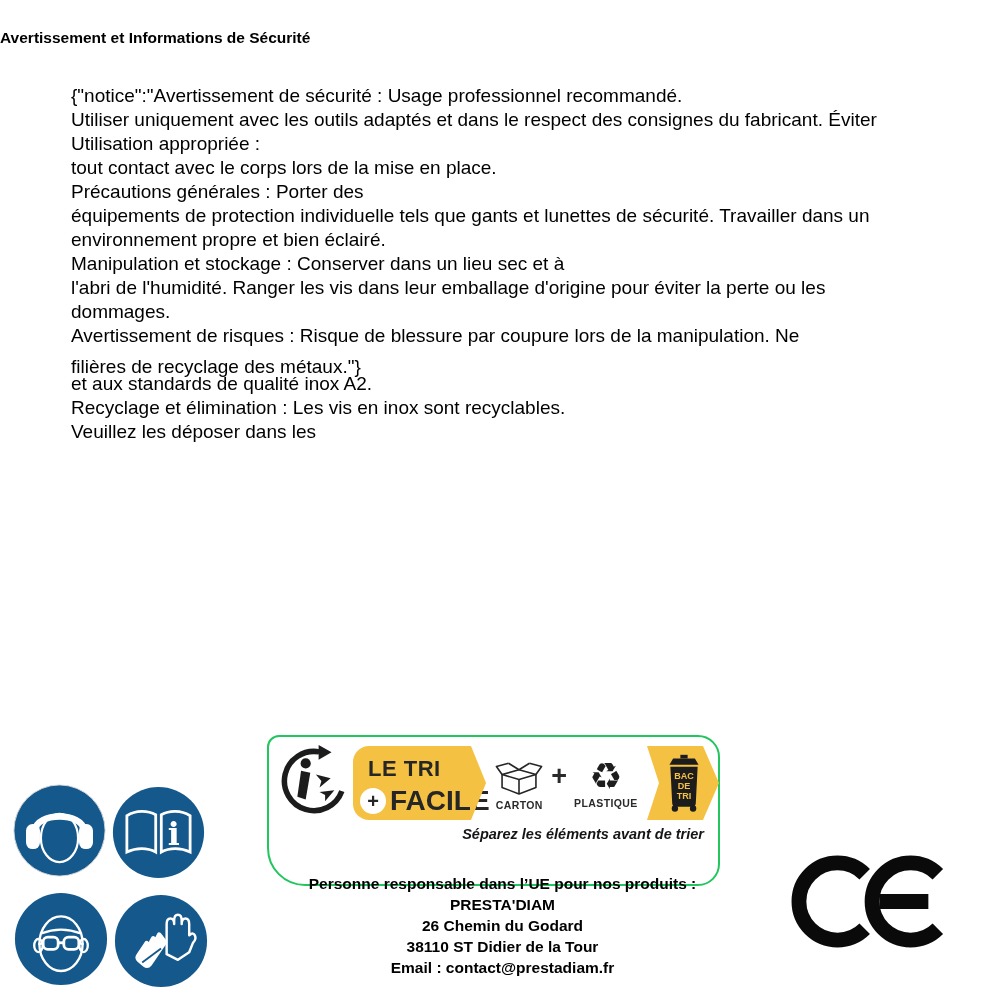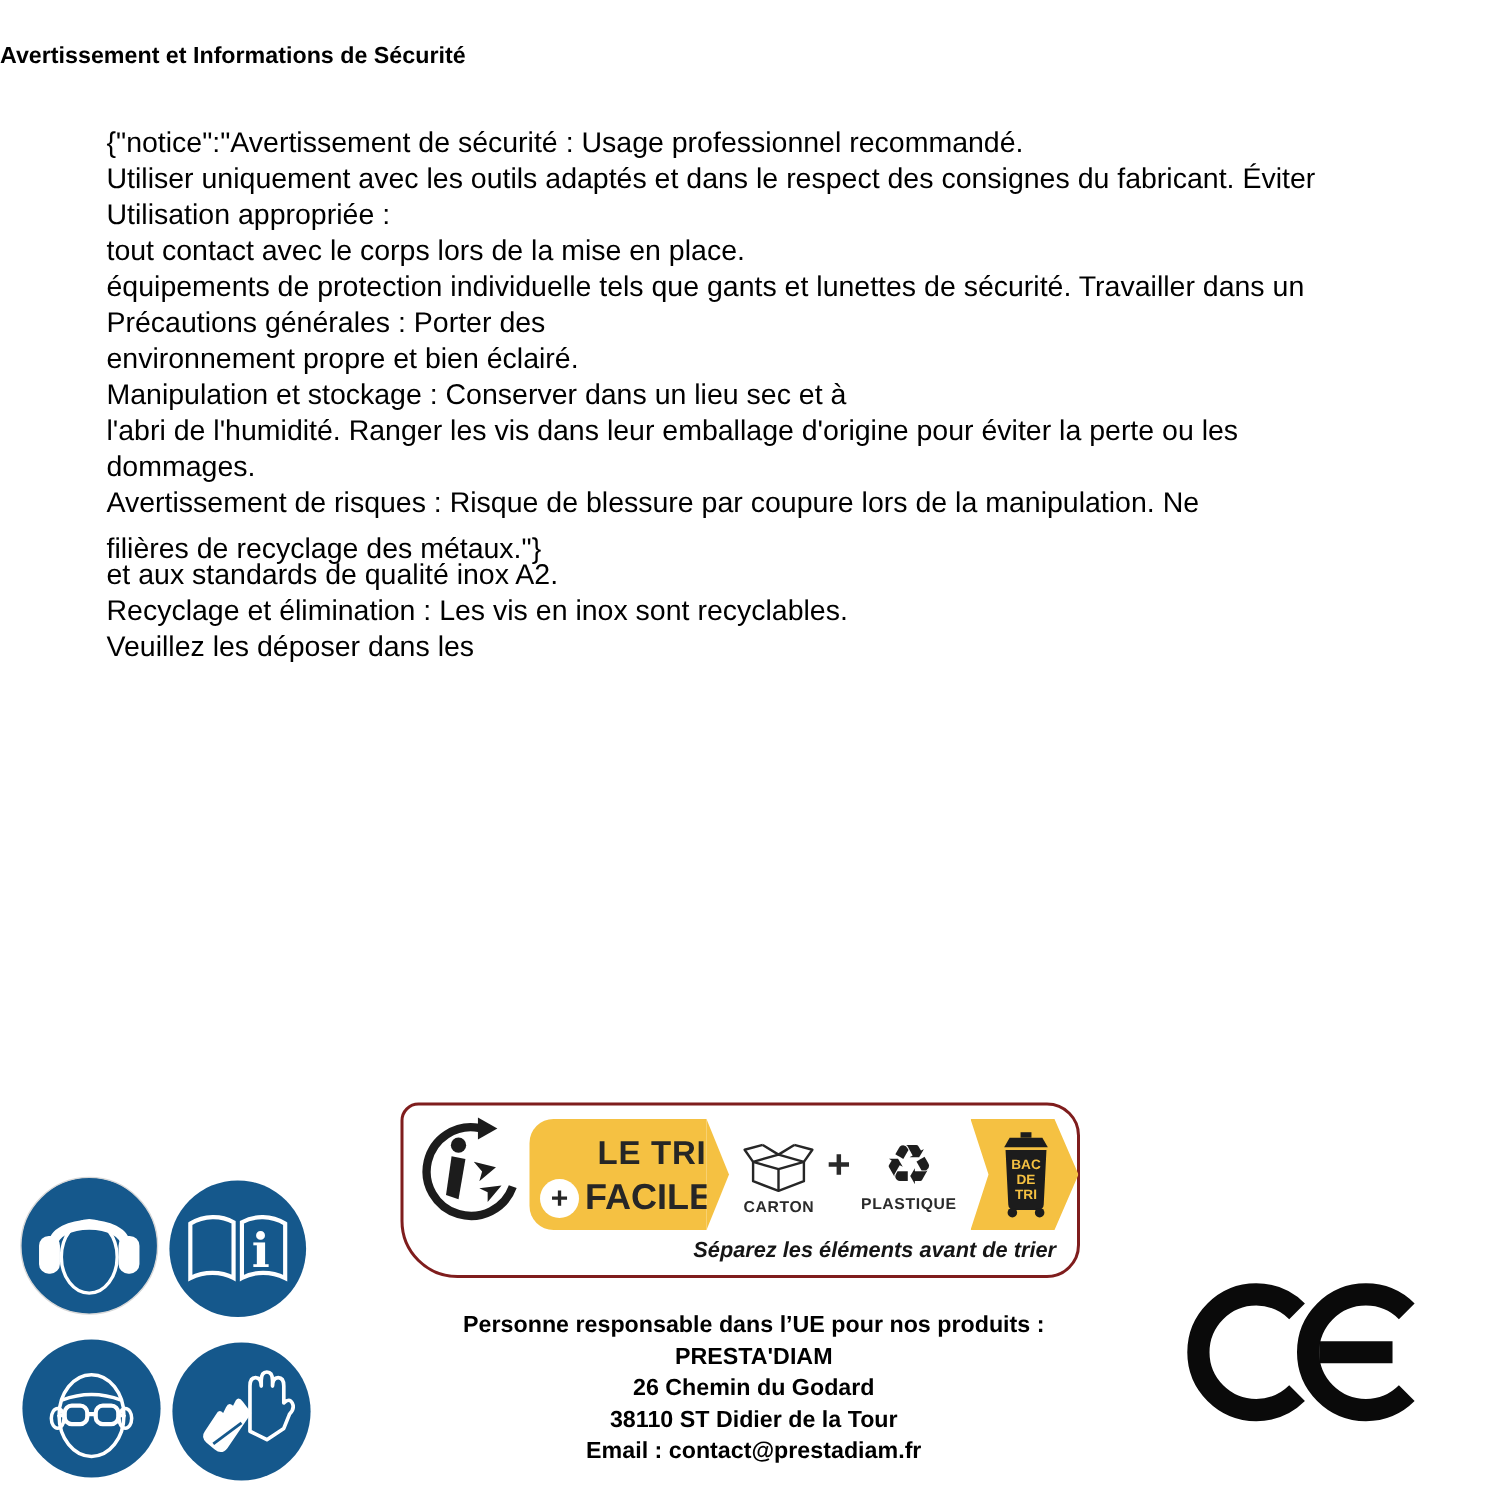--- a/index.html
+++ b/index.html
@@ -17,42 +17,41 @@
     position:absolute; left:71px; top:84px;
     font-size:19px; line-height:24px; white-space:nowrap;
   }
   .notice .line { height:24px; }
   .overlap-wrap { position:relative; height:24px; }
   .overlap-a { position:absolute; left:0; top:0; }
   .overlap-b { position:absolute; left:0; top:7px; }
   
   .fr-label { position:absolute; left:268px; top:756px; font-weight:normal; font-size:14px; }
   .triman-box {
-    position:absolute; left:267px; top:735px; width:453px; height:117px;
-    background:#fff; border:2px solid #7f1d1d; box-sizing:border-box;
+    position:absolute; left:267px; top:735px; width:453px; height:151px;
+    background:#fff; border:2px solid #22c55e; box-sizing:border-box;
     border-radius:12px 22px 22px 38px;
-    text-align:right;
   }
   .triman-logo { position:absolute; left:8px; top:7px; width:74px; height:74px; }
   .tri-yellow {
     position:absolute; left:84px; top:9px; width:118px; height:74px;
     background:var(--triman-yellow,#F5C142); border-radius:16px 0 0 16px;
   }
   .tri-yellow::after {
     content:""; position:absolute; left:100%; top:0; width:0; height:0;
     border-top:37px solid transparent; border-bottom:37px solid transparent;
     border-left:15px solid var(--triman-yellow,#F5C142);
   }
   .tri-line1 { font-size:22px; font-weight:bold; color:#262626; margin:10px 0 0 15px; letter-spacing:0.5px; }
   .tri-line2 { display:flex; align-items:center; margin:3px 0 0 7px; gap:4px; }
   .plus-circle {
     width:26px; height:26px; border-radius:50%; background:#fff; color:#262626;
     font-size:20px; font-weight:bold; display:flex; align-items:center; justify-content:center; flex:0 0 26px;
   }
-  .tri-facile { font-size:24px; font-weight:bold; color:#262626; }
+  .tri-facile { font-size:28px; font-weight:bold; color:#262626; }
   .mid-zone {
     position:absolute; left:217px; top:9px; width:160px; height:74px;
     display:flex; align-items:center; justify-content:center; gap:7px;
   }
   .mat-col { display:flex; flex-direction:column; align-items:center; }
   .mat-label { font-size:10.5px; font-weight:bold; color:#2a2a2a; letter-spacing:0.4px; margin-top:1px; }
   .mid-plus { font-size:27px; font-weight:bold; color:#2a2a2a; margin-top:-14px; }
   .recycle-glyph { font-size:37px; line-height:38px; color:#1e1e1e; }
   .tri-arrow {
     position:absolute; left:378px; top:9px; width:72px; height:74px;
@@ -87,22 +86,22 @@
 
 <div class="page">
 
   <div class="doc-title">Avertissement et Informations de Sécurité</div>
 
   <div class="notice">
     <div class="line">{"notice":"Avertissement de sécurité : Usage professionnel recommandé.</div>
     <div class="line">Utiliser uniquement avec les outils adaptés et dans le respect des consignes du fabricant. Éviter</div>
     <div class="line">Utilisation appropriée :</div>
     <div class="line">tout contact avec le corps lors de la mise en place.</div>
+    <div class="line">Précautions générales : Porter des</div>
     <div class="line">équipements de protection individuelle tels que gants et lunettes de sécurité. Travailler dans un</div>
-    <div class="line">Précautions générales : Porter des</div>
     <div class="line">environnement propre et bien éclairé.</div>
     <div class="line">Manipulation et stockage : Conserver dans un lieu sec et à</div>
     <div class="line">l'abri de l'humidité. Ranger les vis dans leur emballage d'origine pour éviter la perte ou les</div>
     <div class="line">dommages.</div>
     <div class="line">Avertissement de risques : Risque de blessure par coupure lors de la manipulation. Ne</div>
     <div class="overlap-wrap">
       <span class="overlap-b">filières de recyclage des métaux."}</span>
     </div>
     <div class="line">et aux standards de qualité inox A2.</div>
     <div class="line">Recyclage et élimination : Les vis en inox sont recyclables.</div>

